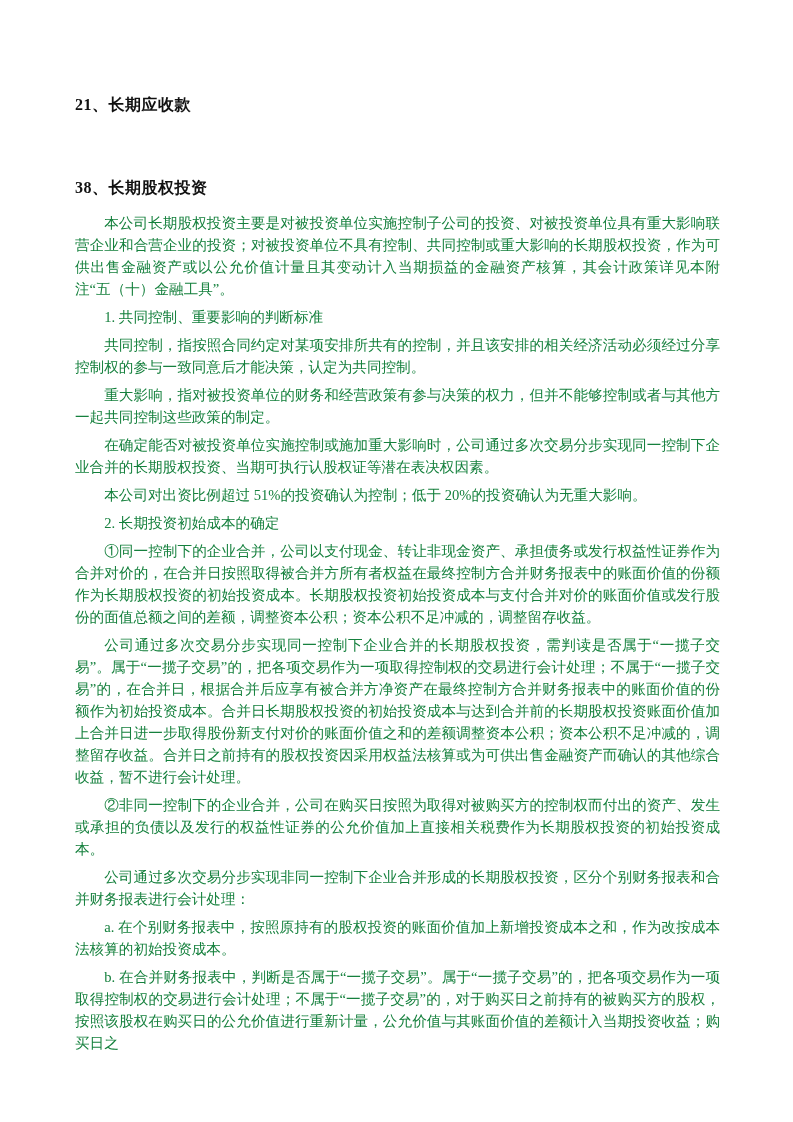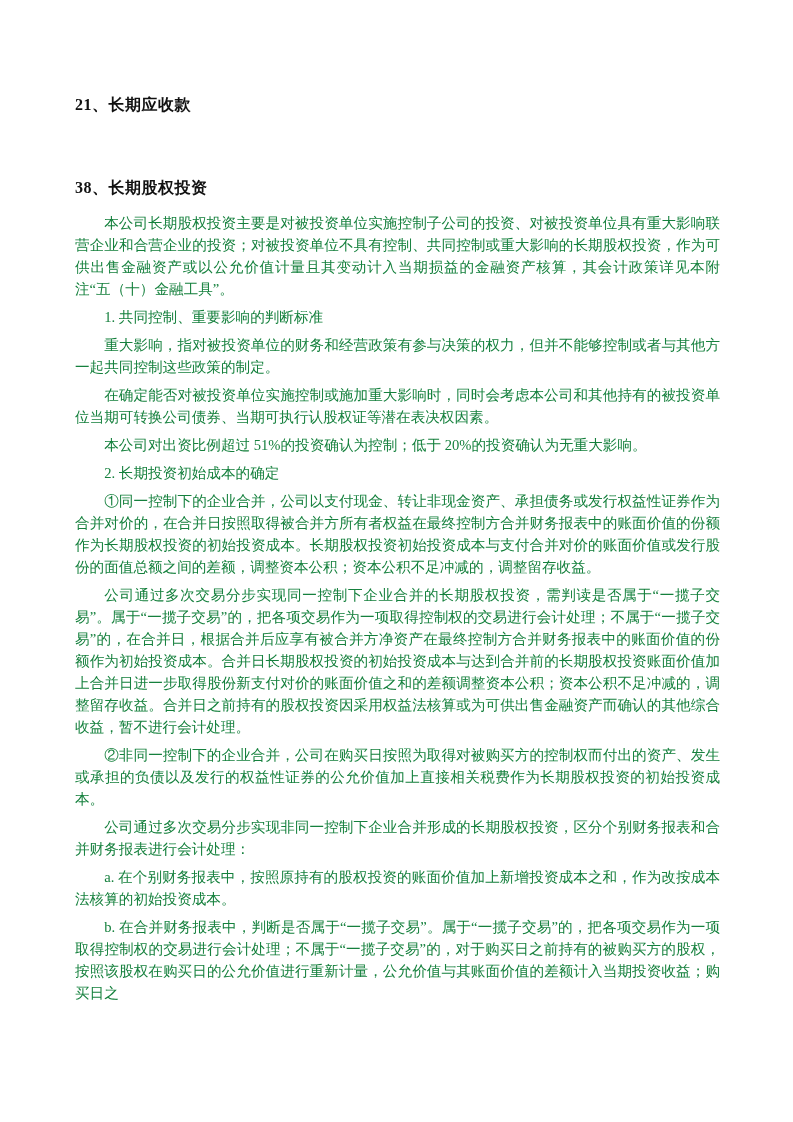--- a/index.html
+++ b/index.html
@@ -49,22 +49,23 @@
 <body>
 
 <div class="page">
 
   <h2 class="doc-heading first">21、长期应收款</h2>
 
   <h2 class="doc-heading second">38、长期股权投资</h2>
 
   <p class="doc-para">本公司长期股权投资主要是对被投资单位实施控制子公司的投资、对被投资单位具有重大影响联营企业和合营企业的投资；对被投资单位不具有控制、共同控制或重大影响的长期股权投资，作为可供出售金融资产或以公允价值计量且其变动计入当期损益的金融资产核算，其会计政策详见本附注“五（十）金融工具”。</p>
   <p class="doc-para">1. 共同控制、重要影响的判断标准</p>
+  <p class="doc-para">共同控制，指按照合同约定对某项安排所共有的控制，并且该安排的相关经济活动必须经过分享控制权的参与一致同意后才能决策，认定为共同控制。</p>
   <p class="doc-para">重大影响，指对被投资单位的财务和经营政策有参与决策的权力，但并不能够控制或者与其他方一起共同控制这些政策的制定。</p>
-  <p class="doc-para">在确定能否对被投资单位实施控制或施加重大影响时，同时会考虑本公司和其他持有的被投资单位当期可转换公司债券、当期可执行认股权证等潜在表决权因素。</p>
+  <p class="doc-para">在确定能否对被投资单位实施控制或施加重大影响时，公司通过多次交易分步实现同一控制下企业合并的长期股权投资、当期可执行认股权证等潜在表决权因素。</p>
   <p class="doc-para">本公司对出资比例超过 51%的投资确认为控制；低于 20%的投资确认为无重大影响。</p>
   <p class="doc-para">2. 长期投资初始成本的确定</p>
   <p class="doc-para">①同一控制下的企业合并，公司以支付现金、转让非现金资产、承担债务或发行权益性证券作为合并对价的，在合并日按照取得被合并方所有者权益在最终控制方合并财务报表中的账面价值的份额作为长期股权投资的初始投资成本。长期股权投资初始投资成本与支付合并对价的账面价值或发行股份的面值总额之间的差额，调整资本公积；资本公积不足冲减的，调整留存收益。</p>
   <p class="doc-para">公司通过多次交易分步实现同一控制下企业合并的长期股权投资，需判读是否属于“一揽子交易”。属于“一揽子交易”的，把各项交易作为一项取得控制权的交易进行会计处理；不属于“一揽子交易”的，在合并日，根据合并后应享有被合并方净资产在最终控制方合并财务报表中的账面价值的份额作为初始投资成本。合并日长期股权投资的初始投资成本与达到合并前的长期股权投资账面价值加上合并日进一步取得股份新支付对价的账面价值之和的差额调整资本公积；资本公积不足冲减的，调整留存收益。合并日之前持有的股权投资因采用权益法核算或为可供出售金融资产而确认的其他综合收益，暂不进行会计处理。</p>
   <p class="doc-para">②非同一控制下的企业合并，公司在购买日按照为取得对被购买方的控制权而付出的资产、发生或承担的负债以及发行的权益性证券的公允价值加上直接相关税费作为长期股权投资的初始投资成本。</p>
   <p class="doc-para">公司通过多次交易分步实现非同一控制下企业合并形成的长期股权投资，区分个别财务报表和合并财务报表进行会计处理：</p>
   <p class="doc-para">a. 在个别财务报表中，按照原持有的股权投资的账面价值加上新增投资成本之和，作为改按成本法核算的初始投资成本。</p>
   <p class="doc-para">b. 在合并财务报表中，判断是否属于“一揽子交易”。属于“一揽子交易”的，把各项交易作为一项取得控制权的交易进行会计处理；不属于“一揽子交易”的，对于购买日之前持有的被购买方的股权，按照该股权在购买日的公允价值进行重新计量，公允价值与其账面价值的差额计入当期投资收益；购买日之</p>
 
 </div>

